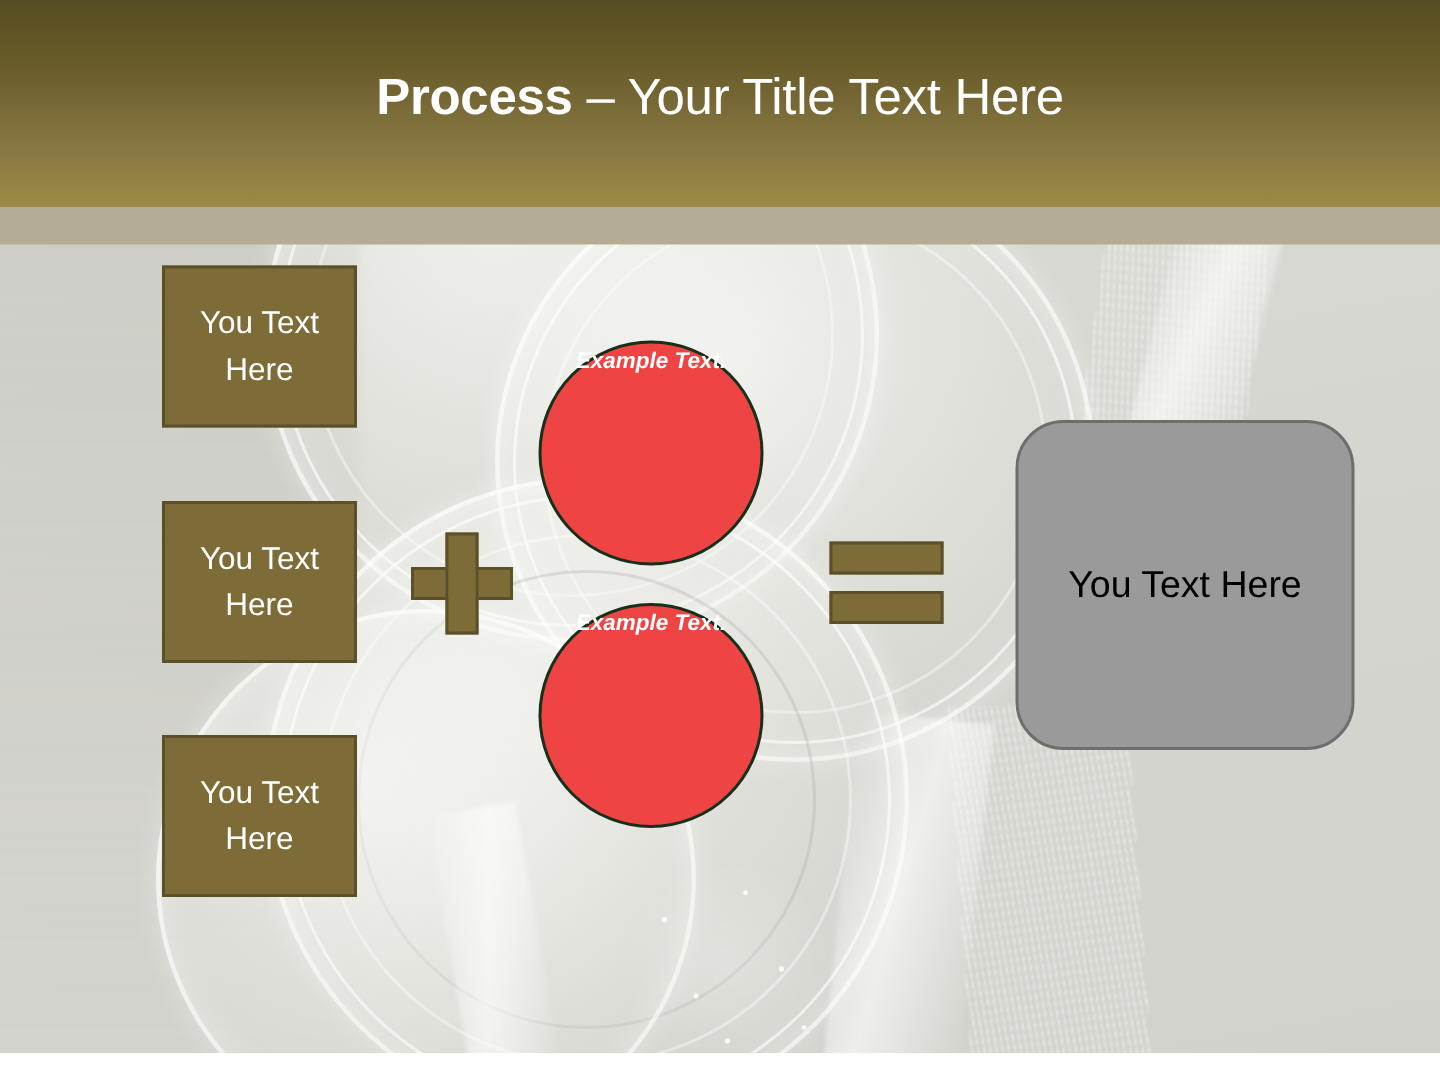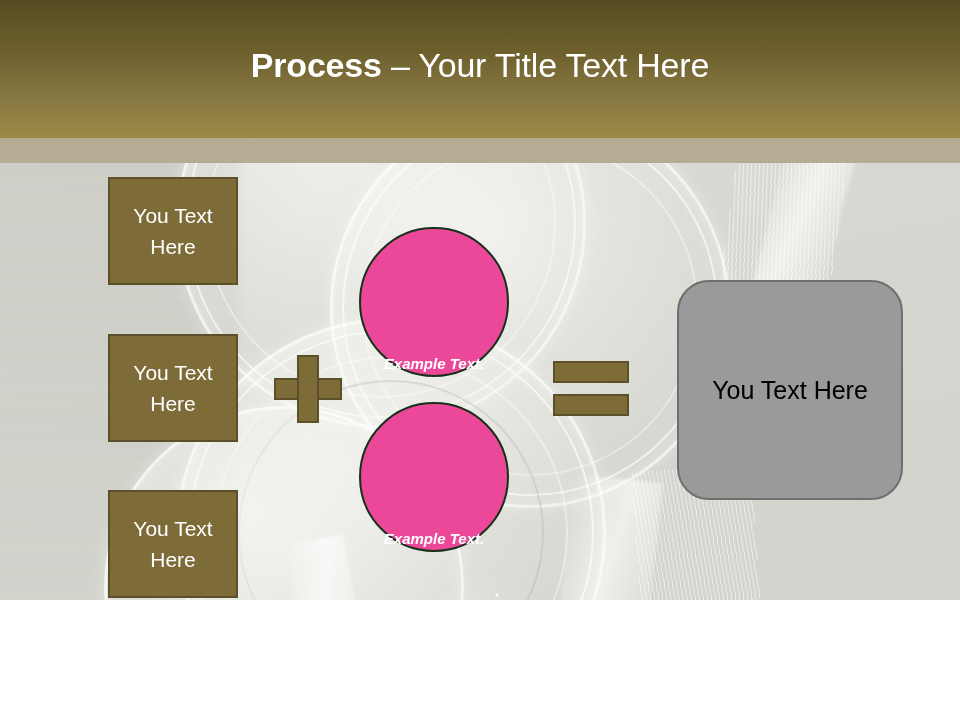--- a/index.html
+++ b/index.html
@@ -5,21 +5,21 @@
 <style>
   * { box-sizing: border-box; margin: 0; padding: 0; }
   html, body {
     width: 960px; height: 720px;
     overflow: hidden;
     font-family: "Liberation Sans", sans-serif;
     background: #ffffff;
   }
   #slide {
     position: relative;
-    width: 960px; height: 600px;
+    width: 960px; height: 702px;
     overflow: hidden;
     background: #d7d7d3;
   }
 
   
   #bg-photo {
     position: absolute;
     left: 0; top: 138px;
     width: 960px; height: 582px;
     overflow: hidden;
@@ -149,30 +149,30 @@
     position: absolute;
     left: 25px; top: 25px; width: 18px; height: 18px;
     background: #7d6c38;
   }
 
   
   .green-circle {
     position: absolute;
     width: 150px; height: 150px;
     border-radius: 50%;
-    background: #ec4899;
+    background: #ef4444;
     border: 2px solid #16301a;
     color: #ffffff;
     font-size: 15px;
     font-weight: 700;
     font-style: italic;
     line-height: 1.55;
     text-align: center;
     display: flex;
-    align-items: flex-end;
+    align-items: flex-start;
     justify-content: center;
   }
   #circle-1 { left: 359px; top: 227px; }
   #circle-2 { left: 359px; top: 402px; }
 
   
   #equals-sign {
     position: absolute;
     left: 553px; top: 361px;
     width: 76px; height: 55px;

